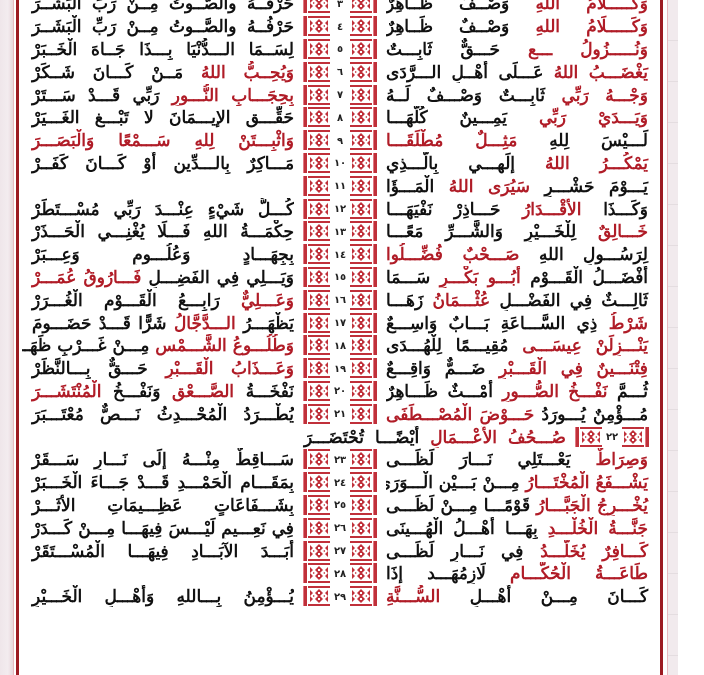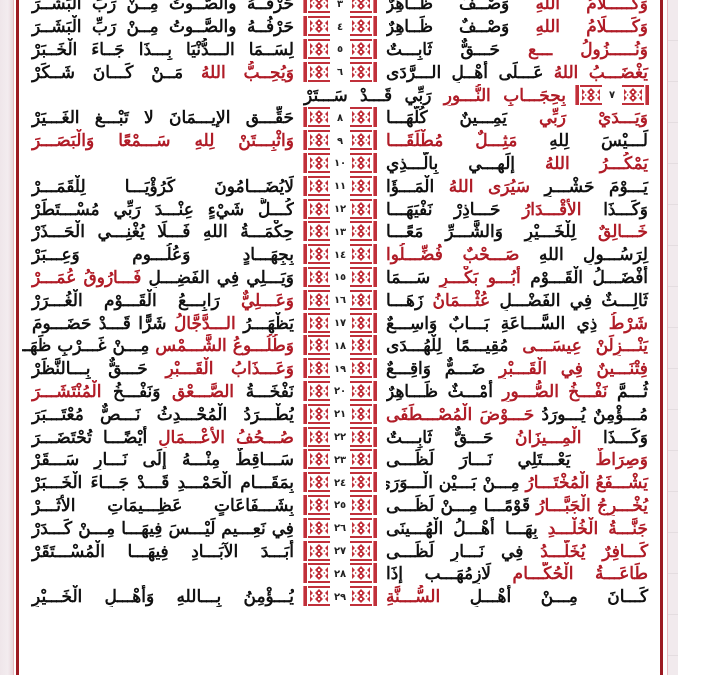--- a/index.html
+++ b/index.html
@@ -181,21 +181,21 @@
       <path d="M2 4 L5 7 L2 10 Z M20 4 L17 7 L20 10 Z M2 10 L5 13 L2 16 Z M20 10 L17 13 L20 16 Z" fill="#c0303a"></path>
       <path d="M11 3 L15 7 L11 11 L7 7 Z" fill="#c0303a"></path>
       <path d="M11 9 L15 13 L11 17 L7 13 Z" fill="#c0303a"></path>
       <rect x="10" y="6" width="2" height="2" fill="#fff"></rect>
       <rect x="10" y="12" width="2" height="2" fill="#fff"></rect>
       <path d="M5 9 L7 10 L5 11 Z M17 9 L15 10 L17 11 Z" fill="#c0303a"></path>
     </svg>
   </span>
         <span class="bar"></span>
       </div>
-      <div class="hemi left"><span>لِسَــمَا الـــدُّنْيَا بِـــذَا جَــاءَ الْخَــبَرْ</span></div>
+      <div class="hemi left"><span>لِسَــمَا الـــدُّنْيَا بِـــذَا جَــاهَ الْخَــبَرْ</span></div>
     </div>
     <div class="row">
       <div class="hemi right"><span class="red">يَغْضَـــبُ اللهُ </span><span>عَـــلَى أَهْــلِ الـــرَّدَى</span></div>
       <div class="center">
         <span class="bar"></span>
         <span class="tile">
     <svg width="22" height="20" viewBox="0 0 22 20">
       <rect x="0" y="0" width="22" height="20" fill="#fff"></rect>
       <rect x="0" y="0" width="22" height="2" fill="#c0303a"></rect>
       <rect x="0" y="18" width="22" height="2" fill="#c0303a"></rect>
@@ -219,20 +219,21 @@
       <rect x="10" y="6" width="2" height="2" fill="#fff"></rect>
       <rect x="10" y="12" width="2" height="2" fill="#fff"></rect>
       <path d="M5 9 L7 10 L5 11 Z M17 9 L15 10 L17 11 Z" fill="#c0303a"></path>
     </svg>
   </span>
         <span class="bar"></span>
       </div>
       <div class="hemi left"><span class="red">وَيُحِــبُّ اللهُ </span><span>مَــنْ كَـــانَ شَــكَرْ</span></div>
     </div>
     <div class="row">
+      <div class="hemi right"><span class="red">وَجْـــهُ رَبِّي </span><span>ثَابِـــتٌ وَصْـــفٌ لَــهُ</span></div>
       <div class="center">
         <span class="bar"></span>
         <span class="tile">
     <svg width="22" height="20" viewBox="0 0 22 20">
       <rect x="0" y="0" width="22" height="20" fill="#fff"></rect>
       <rect x="0" y="0" width="22" height="2" fill="#c0303a"></rect>
       <rect x="0" y="18" width="22" height="2" fill="#c0303a"></rect>
       <path d="M2 4 L5 7 L2 10 Z M20 4 L17 7 L20 10 Z M2 10 L5 13 L2 16 Z M20 10 L17 13 L20 16 Z" fill="#c0303a"></path>
       <path d="M11 3 L15 7 L11 11 L7 7 Z" fill="#c0303a"></path>
       <path d="M11 9 L15 13 L11 17 L7 13 Z" fill="#c0303a"></path>
@@ -355,20 +356,21 @@
       <path d="M2 4 L5 7 L2 10 Z M20 4 L17 7 L20 10 Z M2 10 L5 13 L2 16 Z M20 10 L17 13 L20 16 Z" fill="#c0303a"></path>
       <path d="M11 3 L15 7 L11 11 L7 7 Z" fill="#c0303a"></path>
       <path d="M11 9 L15 13 L11 17 L7 13 Z" fill="#c0303a"></path>
       <rect x="10" y="6" width="2" height="2" fill="#fff"></rect>
       <rect x="10" y="12" width="2" height="2" fill="#fff"></rect>
       <path d="M5 9 L7 10 L5 11 Z M17 9 L15 10 L17 11 Z" fill="#c0303a"></path>
     </svg>
   </span>
         <span class="bar"></span>
       </div>
+      <div class="hemi left"><span>مَـــاكِرٌ بِالـــدِّينِ أَوْ كَـــانَ كَفَــرْ</span></div>
     </div>
     <div class="row">
       <div class="hemi right"><span>يَـــوْمَ حَشْـــرٍ </span><span class="red">سَيُرَى اللهُ </span><span>الْمَـــؤَا</span></div>
       <div class="center">
         <span class="bar"></span>
         <span class="tile">
     <svg width="22" height="20" viewBox="0 0 22 20">
       <rect x="0" y="0" width="22" height="20" fill="#fff"></rect>
       <rect x="0" y="0" width="22" height="2" fill="#c0303a"></rect>
       <rect x="0" y="18" width="22" height="2" fill="#c0303a"></rect>
@@ -389,21 +391,20 @@
       <path d="M2 4 L5 7 L2 10 Z M20 4 L17 7 L20 10 Z M2 10 L5 13 L2 16 Z M20 10 L17 13 L20 16 Z" fill="#c0303a"></path>
       <path d="M11 3 L15 7 L11 11 L7 7 Z" fill="#c0303a"></path>
       <path d="M11 9 L15 13 L11 17 L7 13 Z" fill="#c0303a"></path>
       <rect x="10" y="6" width="2" height="2" fill="#fff"></rect>
       <rect x="10" y="12" width="2" height="2" fill="#fff"></rect>
       <path d="M5 9 L7 10 L5 11 Z M17 9 L15 10 L17 11 Z" fill="#c0303a"></path>
     </svg>
   </span>
         <span class="bar"></span>
       </div>
-      <div class="hemi left"><span>لَايُضَـــامُونَ كَرُؤْيَـــا لِلْقَمَـــرْ</span></div>
     </div>
     <div class="row">
       <div class="hemi right"><span>وَكَـــذَا </span><span class="red">الأَقْـــدَارُ </span><span>حَـــاذِرْ نَفْيَهَـــا</span></div>
       <div class="center">
         <span class="bar"></span>
         <span class="tile">
     <svg width="22" height="20" viewBox="0 0 22 20">
       <rect x="0" y="0" width="22" height="20" fill="#fff"></rect>
       <rect x="0" y="0" width="22" height="2" fill="#c0303a"></rect>
       <rect x="0" y="18" width="22" height="2" fill="#c0303a"></rect>
@@ -742,21 +743,20 @@
       <rect x="10" y="6" width="2" height="2" fill="#fff"></rect>
       <rect x="10" y="12" width="2" height="2" fill="#fff"></rect>
       <path d="M5 9 L7 10 L5 11 Z M17 9 L15 10 L17 11 Z" fill="#c0303a"></path>
     </svg>
   </span>
         <span class="bar"></span>
       </div>
       <div class="hemi left"><span>يُطْـــرَدُ الْمُحْـــدِثُ نَـــصٌّ مُعْتَـــبَرَ</span></div>
     </div>
     <div class="row">
-      <div class="hemi right"><span>وَكَـــذَا </span><span class="red">الْمِـــيزَانُ </span><span>حَـــقٌّ ثَابِـــتٌ</span></div>
       <div class="center">
         <span class="bar"></span>
         <span class="tile">
     <svg width="22" height="20" viewBox="0 0 22 20">
       <rect x="0" y="0" width="22" height="20" fill="#fff"></rect>
       <rect x="0" y="0" width="22" height="2" fill="#c0303a"></rect>
       <rect x="0" y="18" width="22" height="2" fill="#c0303a"></rect>
       <path d="M2 4 L5 7 L2 10 Z M20 4 L17 7 L20 10 Z M2 10 L5 13 L2 16 Z M20 10 L17 13 L20 16 Z" fill="#c0303a"></path>
       <path d="M11 3 L15 7 L11 11 L7 7 Z" fill="#c0303a"></path>
       <path d="M11 9 L15 13 L11 17 L7 13 Z" fill="#c0303a"></path>
@@ -952,21 +952,21 @@
       <rect x="10" y="6" width="2" height="2" fill="#fff"></rect>
       <rect x="10" y="12" width="2" height="2" fill="#fff"></rect>
       <path d="M5 9 L7 10 L5 11 Z M17 9 L15 10 L17 11 Z" fill="#c0303a"></path>
     </svg>
   </span>
         <span class="bar"></span>
       </div>
       <div class="hemi left"><span>أَبَـــدَ الآبَـــادِ فِيهَـــا الْمُسْـــتَقَرْ</span></div>
     </div>
     <div class="row">
-      <div class="hemi right"><span class="red">طَاعَـــةُ الْحُكَّـــامِ </span><span>لَازِمُهَـــب إِذَا</span></div>
+      <div class="hemi right"><span class="red">طَاعَـــةُ الْحُكَّـــامِ </span><span>لَازِمُهَـــد إِذَا</span></div>
       <div class="center">
         <span class="bar"></span>
         <span class="tile">
     <svg width="22" height="20" viewBox="0 0 22 20">
       <rect x="0" y="0" width="22" height="20" fill="#fff"></rect>
       <rect x="0" y="0" width="22" height="2" fill="#c0303a"></rect>
       <rect x="0" y="18" width="22" height="2" fill="#c0303a"></rect>
       <path d="M2 4 L5 7 L2 10 Z M20 4 L17 7 L20 10 Z M2 10 L5 13 L2 16 Z M20 10 L17 13 L20 16 Z" fill="#c0303a"></path>
       <path d="M11 3 L15 7 L11 11 L7 7 Z" fill="#c0303a"></path>
       <path d="M11 9 L15 13 L11 17 L7 13 Z" fill="#c0303a"></path>

